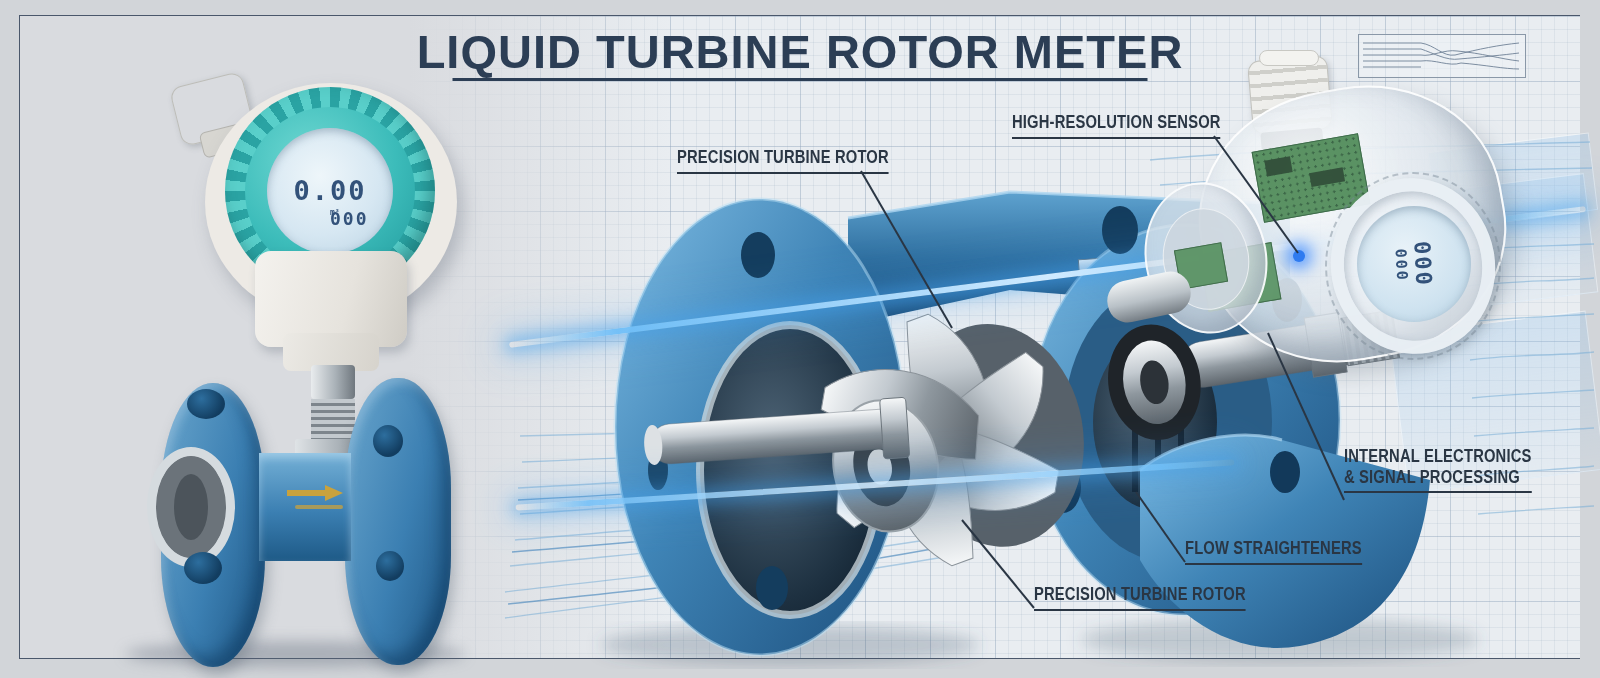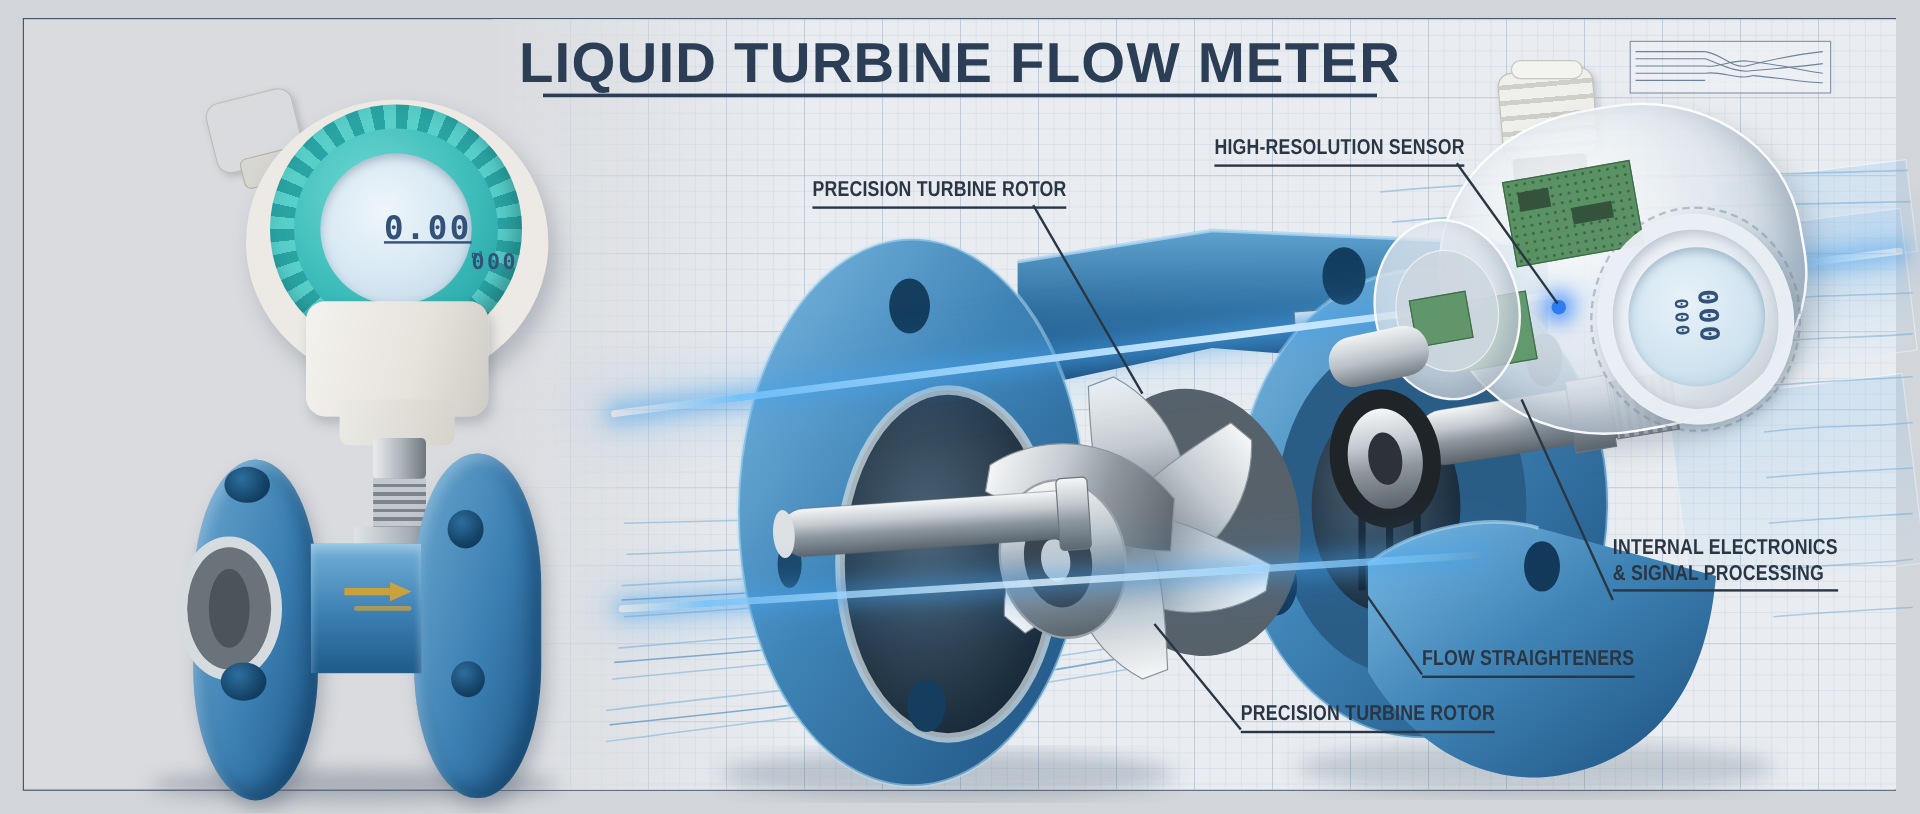--- a/index.html
+++ b/index.html
@@ -53,23 +53,23 @@
          background:#d7d6d1;border:1px solid #b5b4af;}
   .head-back{left:150px;top:18px;width:252px;height:238px;border-radius:50%;
          background:#edeae5;box-shadow:6px 10px 18px rgba(100,110,122,.35);}
   .bezel-knurl{left:170px;top:22px;width:210px;height:208px;border-radius:50%;
          background:repeating-conic-gradient(#2aa3a3 0deg 6deg,#59cfca 6deg 12deg);
          box-shadow:inset -6px -8px 16px rgba(20,90,92,.45);}
   .bezel-inner{left:190px;top:42px;width:170px;height:168px;border-radius:50%;
          background:radial-gradient(circle at 38% 32%,#6fd8d2 0%,var(--c-bezel-teal,#3cbcba) 55%,#229a9d 100%);}
   .lcd{left:212px;top:63px;width:126px;height:126px;border-radius:50%;
        background:radial-gradient(circle at 42% 38%,#eef6fa 0%,var(--c-lcd-bg,#d6e7f2) 55%,#b9d2e2 100%);
-       display:flex;flex-direction:column;align-items:flex-end;justify-content:center;
+       display:flex;flex-direction:column;align-items:center;justify-content:center;
        font-family:"DejaVu Sans Mono",monospace;font-weight:bold;color:var(--c-lcd-digits,#33527a);
-       box-shadow:inset 0 3px 8px rgba(60,90,115,.35);text-decoration:underline;}
+       box-shadow:inset 0 3px 8px rgba(60,90,115,.35);}
   .lcd .l1{position:static;font-size:27px;letter-spacing:2px;}
   .lcd .l2{position:static;font-size:18px;letter-spacing:2px;margin-top:2px;}
   .lcd .unit{font-size:8px;vertical-align:super;letter-spacing:0;}
   .housing{left:200px;top:186px;width:152px;height:96px;border-radius:16px;
          background:linear-gradient(105deg,#f4f2ee 0%,#e6e3dd 60%,#cfccc5 100%);
          box-shadow:3px 6px 10px rgba(100,110,122,.3);}
   .housing-step{left:228px;top:268px;width:96px;height:38px;border-radius:8px;
          background:linear-gradient(105deg,#eceae5 0%,#d6d3cc 100%);}
   .stem-top{left:256px;top:300px;width:44px;height:34px;
          background:linear-gradient(90deg,#e9ecee 0%,#aab2b8 55%,#6f777e 100%);border-radius:4px;}
@@ -384,16 +384,16 @@
     <div>INTERNAL ELECTRONICS</div>
     <div>&amp; SIGNAL PROCESSING</div>
   </div>
   <div class="callout" style="left:1185px;top:538px;min-width:212px;">
     <span>FLOW STRAIGHTENERS</span>
   </div>
   <div class="callout" style="left:1034px;top:584px;min-width:244px;">
     <span>PRECISION TURBINE ROTOR</span>
   </div>
 
-  <div class="title">LIQUID TURBINE FLOW METER</div>
+  <div class="title">LIQUID TURBINE ROTOR METER</div>
   <div class="title-underline"></div>
 
 </div>
 
 </body></html>

